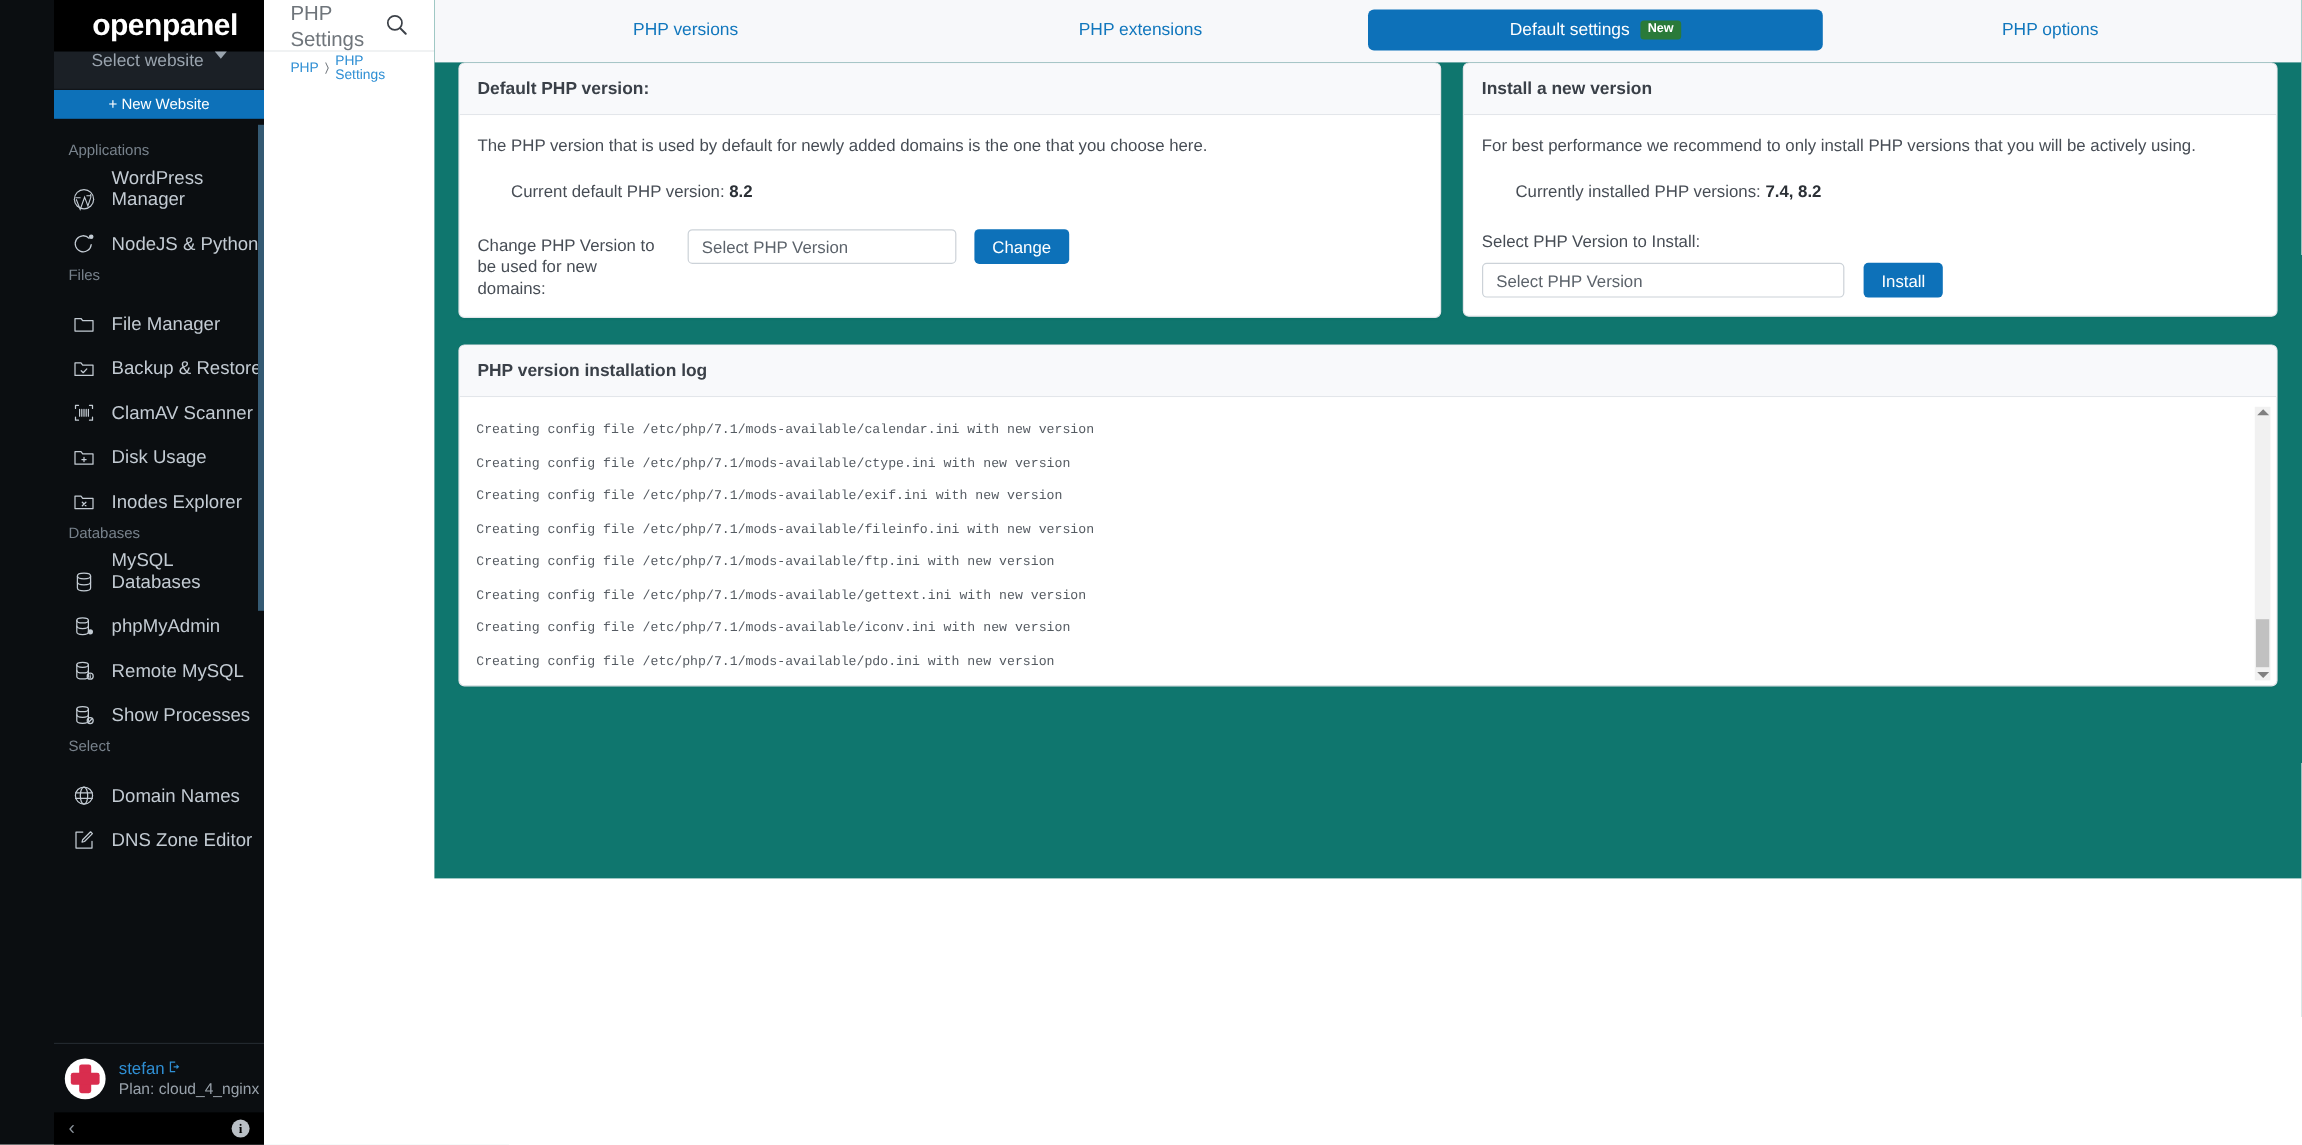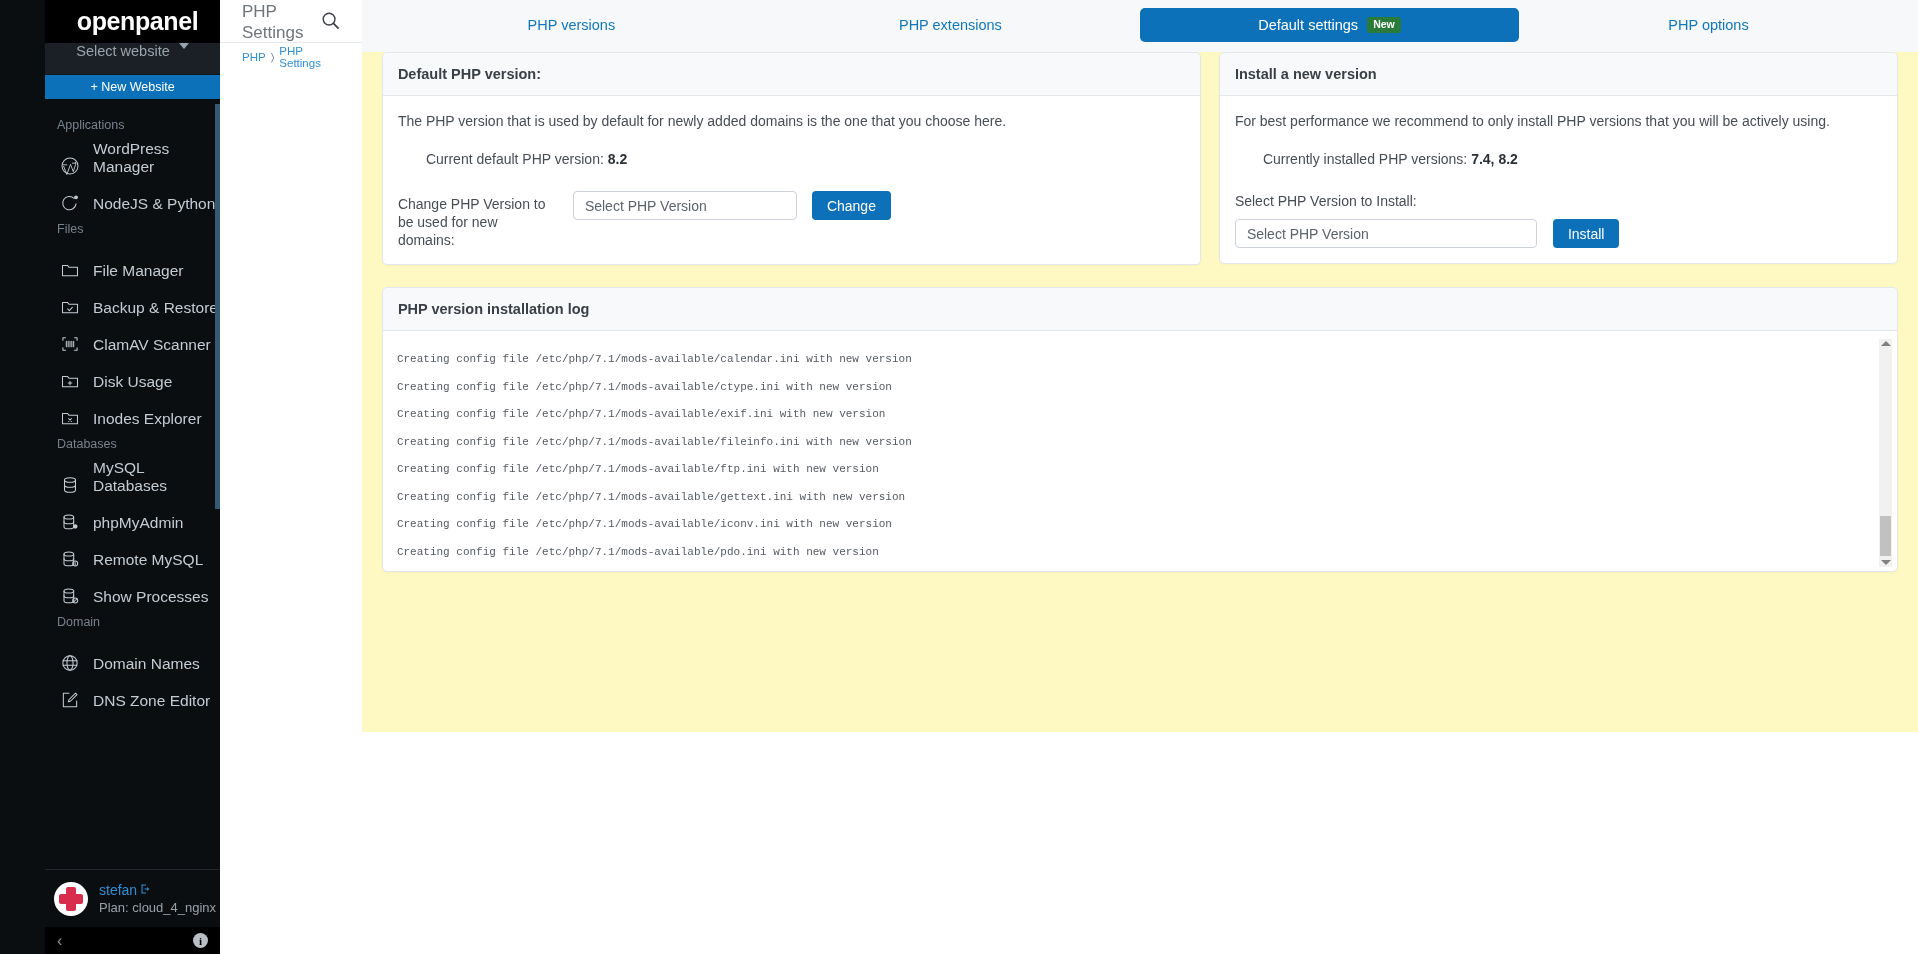--- a/index.html
+++ b/index.html
@@ -113,21 +113,21 @@
     padding: 0 22px 0 22px;
     background: #ffffff;
   }
   .titlewrap { padding-top: 1px; }
   .page-title { font-size: 17px; color: #6f757b; font-weight: 400; line-height: 21px; }
   .breadcrumb { font-size: 11.5px; color: #2f8fd4; display: flex; align-items: center; gap: 5px; margin-top: 2px; }
   .breadcrumb .sep { color: #6f757b; font-size: 11px; }
   .breadcrumb a { color: #2f8fd4; text-decoration: none; cursor: pointer; }
   .search-btn { padding-top: 11px; cursor: pointer; }
 
-  .content { flex: 1 1 auto; background: #fef9c3; overflow: hidden; }
+  .content { flex: 1 1 auto; background: #0f766e; overflow: hidden; }
 
   .tabs {
     display: flex; align-items: center;
     background: #f7f8fa;
     padding: 8px 20px 10px 20px;
     gap: 0;
   }
   .tab {
     flex: 1 1 0; text-align: center;
     font-size: 14.5px; color: #1177bd;
@@ -328,21 +328,21 @@
               <svg width="20" height="20" viewBox="0 0 24 24">
                 <ellipse cx="10.6" cy="6" rx="5.8" ry="2.5" stroke="#c3cbd3" stroke-width="1.25" fill="none" stroke-linecap="round" stroke-linejoin="round"></ellipse>
                 <path d="M4.8 6v11.6c0 1.4 2.6 2.5 5.8 2.5s5.8-1.1 5.8-2.5V6" stroke="#c3cbd3" stroke-width="1.25" fill="none" stroke-linecap="round" stroke-linejoin="round"></path>
                 <path d="M4.8 11.6c0 1.4 2.6 2.5 5.8 2.5s5.8-1.1 5.8-2.5" stroke="#c3cbd3" stroke-width="1.25" fill="none" stroke-linecap="round" stroke-linejoin="round"></path>
                 <circle cx="18.2" cy="17.4" r="3" stroke="#c3cbd3" stroke-width="1.25" fill="none" stroke-linecap="round" stroke-linejoin="round"></circle>
                 <path d="M16.1 19.5l4.2-4.2" stroke="#c3cbd3" stroke-width="1.25" fill="none" stroke-linecap="round" stroke-linejoin="round"></path>
               </svg>
             </span>
             <span>Show Processes</span>
           </div>
-          <div class="nav-group-label">Domain</div>
+          <div class="nav-group-label">Select</div>
           <div class="nav-item">
             <span class="nav-icon">
               <svg width="20" height="20" viewBox="0 0 24 24">
                 <circle cx="12" cy="12" r="8.6" stroke="#c3cbd3" stroke-width="1.25" fill="none" stroke-linecap="round" stroke-linejoin="round"></circle>
                 <ellipse cx="12" cy="12" rx="3.7" ry="8.6" stroke="#c3cbd3" stroke-width="1.25" fill="none" stroke-linecap="round" stroke-linejoin="round"></ellipse>
                 <path d="M3.6 9.2h16.8M3.6 14.8h16.8" stroke="#c3cbd3" stroke-width="1.25" fill="none" stroke-linecap="round" stroke-linejoin="round"></path>
               </svg>
             </span>
             <span>Domain Names</span>
           </div>

